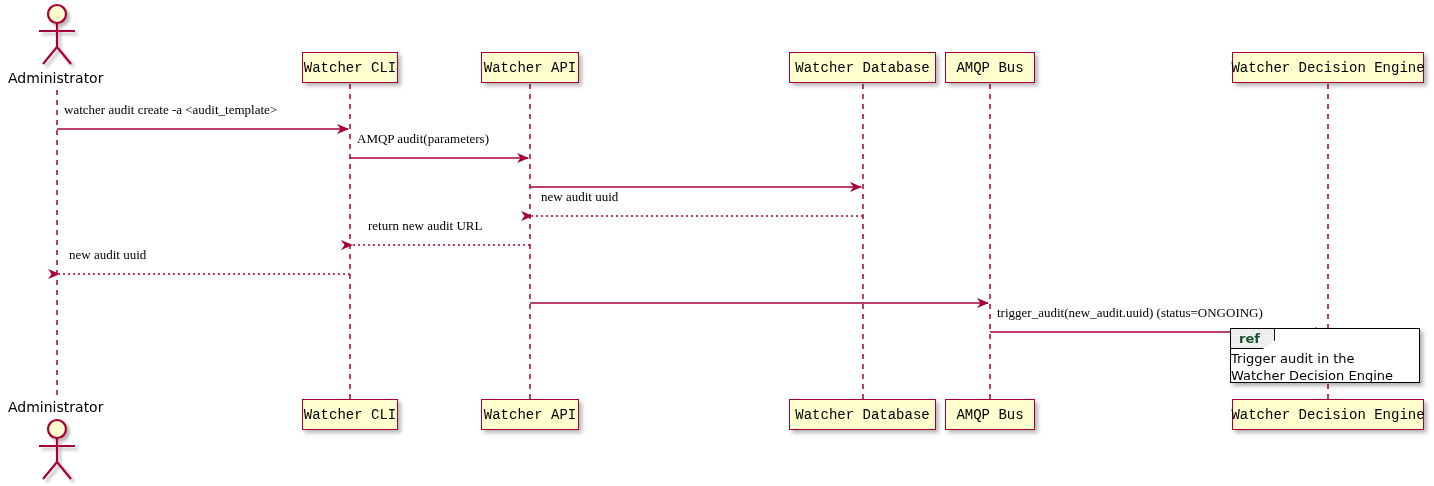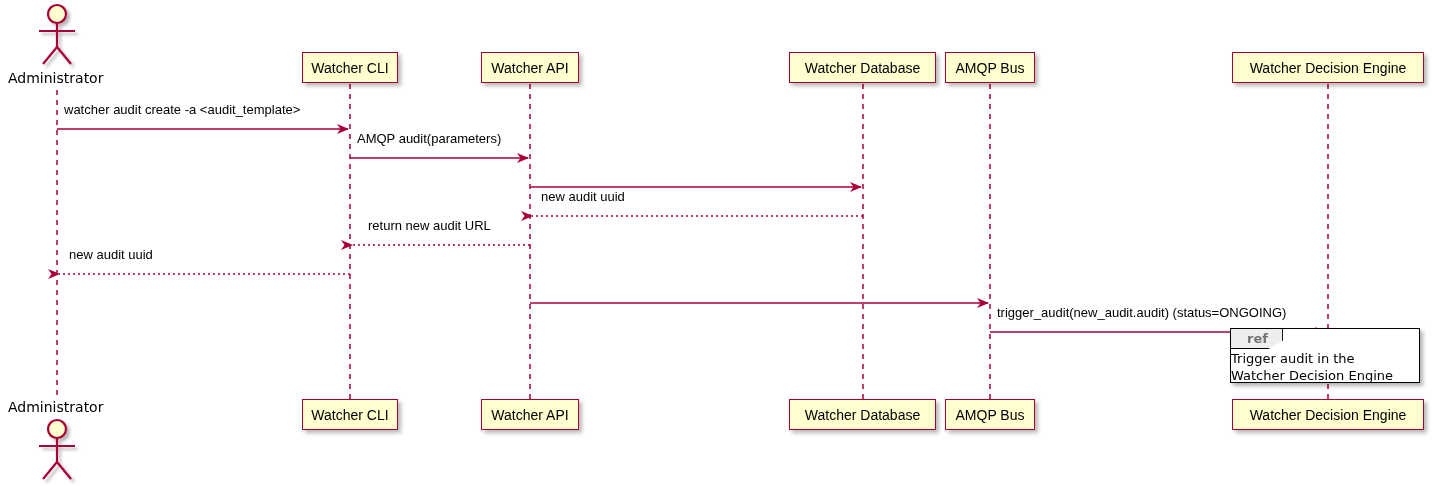--- a/index.html
+++ b/index.html
@@ -25,21 +25,21 @@
     width: 1434px;
     height: 486px;
   }
   
   .participant {
     position: absolute;
     box-sizing: border-box;
     background: #FEFECE;
     border: 1.5px solid #A80036;
     color: #000000;
-    font-family: Liberation Sans, sans-serif;
+    font-family: Liberation Mono, monospace;
     font-size: 14px;
     line-height: 1;
     display: flex;
     align-items: center;
     justify-content: center;
     white-space: nowrap;
     box-shadow: 3px 3px 4px rgba(0,0,0,0.28);
     z-index: 5;
   }
   
@@ -47,21 +47,21 @@
     position: absolute;
     font-family: "DejaVu Sans", sans-serif;
     font-size: 14px;
     color: #000000;
     white-space: nowrap;
     z-index: 5;
   }
   
   .msg-label {
     position: absolute;
-    font-family: Liberation Sans, sans-serif;
+    font-family: Liberation Serif, serif;
     font-size: 13px;
     color: #000000;
     white-space: nowrap;
     z-index: 4;
   }
   
   .ref-box {
     position: absolute;
     box-sizing: border-box;
     background: #FFFFFF;
@@ -73,22 +73,22 @@
     position: absolute;
     left: 0;
     top: 0;
     box-sizing: border-box;
     background: #EEEEEE;
     border-right: 1.5px solid #000000;
     border-bottom: 1.5px solid #000000;
     font-family: "DejaVu Sans", sans-serif;
     font-size: 13px;
     font-weight: bold;
-    color: #737373;
-    padding: 2px 14px 2px 16px;
+    color: #14532d;
+    padding: 2px 14px 2px 8px;
     clip-path: polygon(0 0, 100% 0, 100% 58%, 72% 100%, 0 100%);
   }
   .ref-body {
     position: absolute;
     left: 0;
     font-family: "DejaVu Sans", sans-serif;
     font-size: 13px;
     color: #000000;
     line-height: 17px;
     width: 100%;
@@ -163,21 +163,21 @@
   <div class="participant" style="left:481px; top:399px; width:98px; height:31px;">Watcher API</div>
   <div class="participant" style="left:789px; top:399px; width:147px; height:31px;">Watcher Database</div>
   <div class="participant" style="left:945px; top:399px; width:90px; height:31px;">AMQP Bus</div>
   <div class="participant" style="left:1232px; top:399px; width:192px; height:31px;">Watcher Decision Engine</div>
 
   <div class="msg-label" style="left:64px; top:102px;">watcher audit create -a &lt;audit_template&gt;</div>
   <div class="msg-label" style="left:357px; top:131px;">AMQP audit(parameters)</div>
   <div class="msg-label" style="left:541px; top:189px;">new audit uuid</div>
   <div class="msg-label" style="left:368px; top:218px;">return new audit URL</div>
   <div class="msg-label" style="left:69px; top:247px;">new audit uuid</div>
-  <div class="msg-label" style="left:997px; top:305px;">trigger_audit(new_audit.audit) (status=ONGOING)</div>
+  <div class="msg-label" style="left:997px; top:305px;">trigger_audit(new_audit.uuid) (status=ONGOING)</div>
 
   <div class="ref-box" style="left:1230px; top:328px; width:190px; height:55px;">
     <div class="ref-tab">ref</div>
     <div class="ref-body" style="top:21px;">Trigger audit in the
 Watcher Decision Engine</div>
   </div>
 
 </div>
 
 </body></html>

